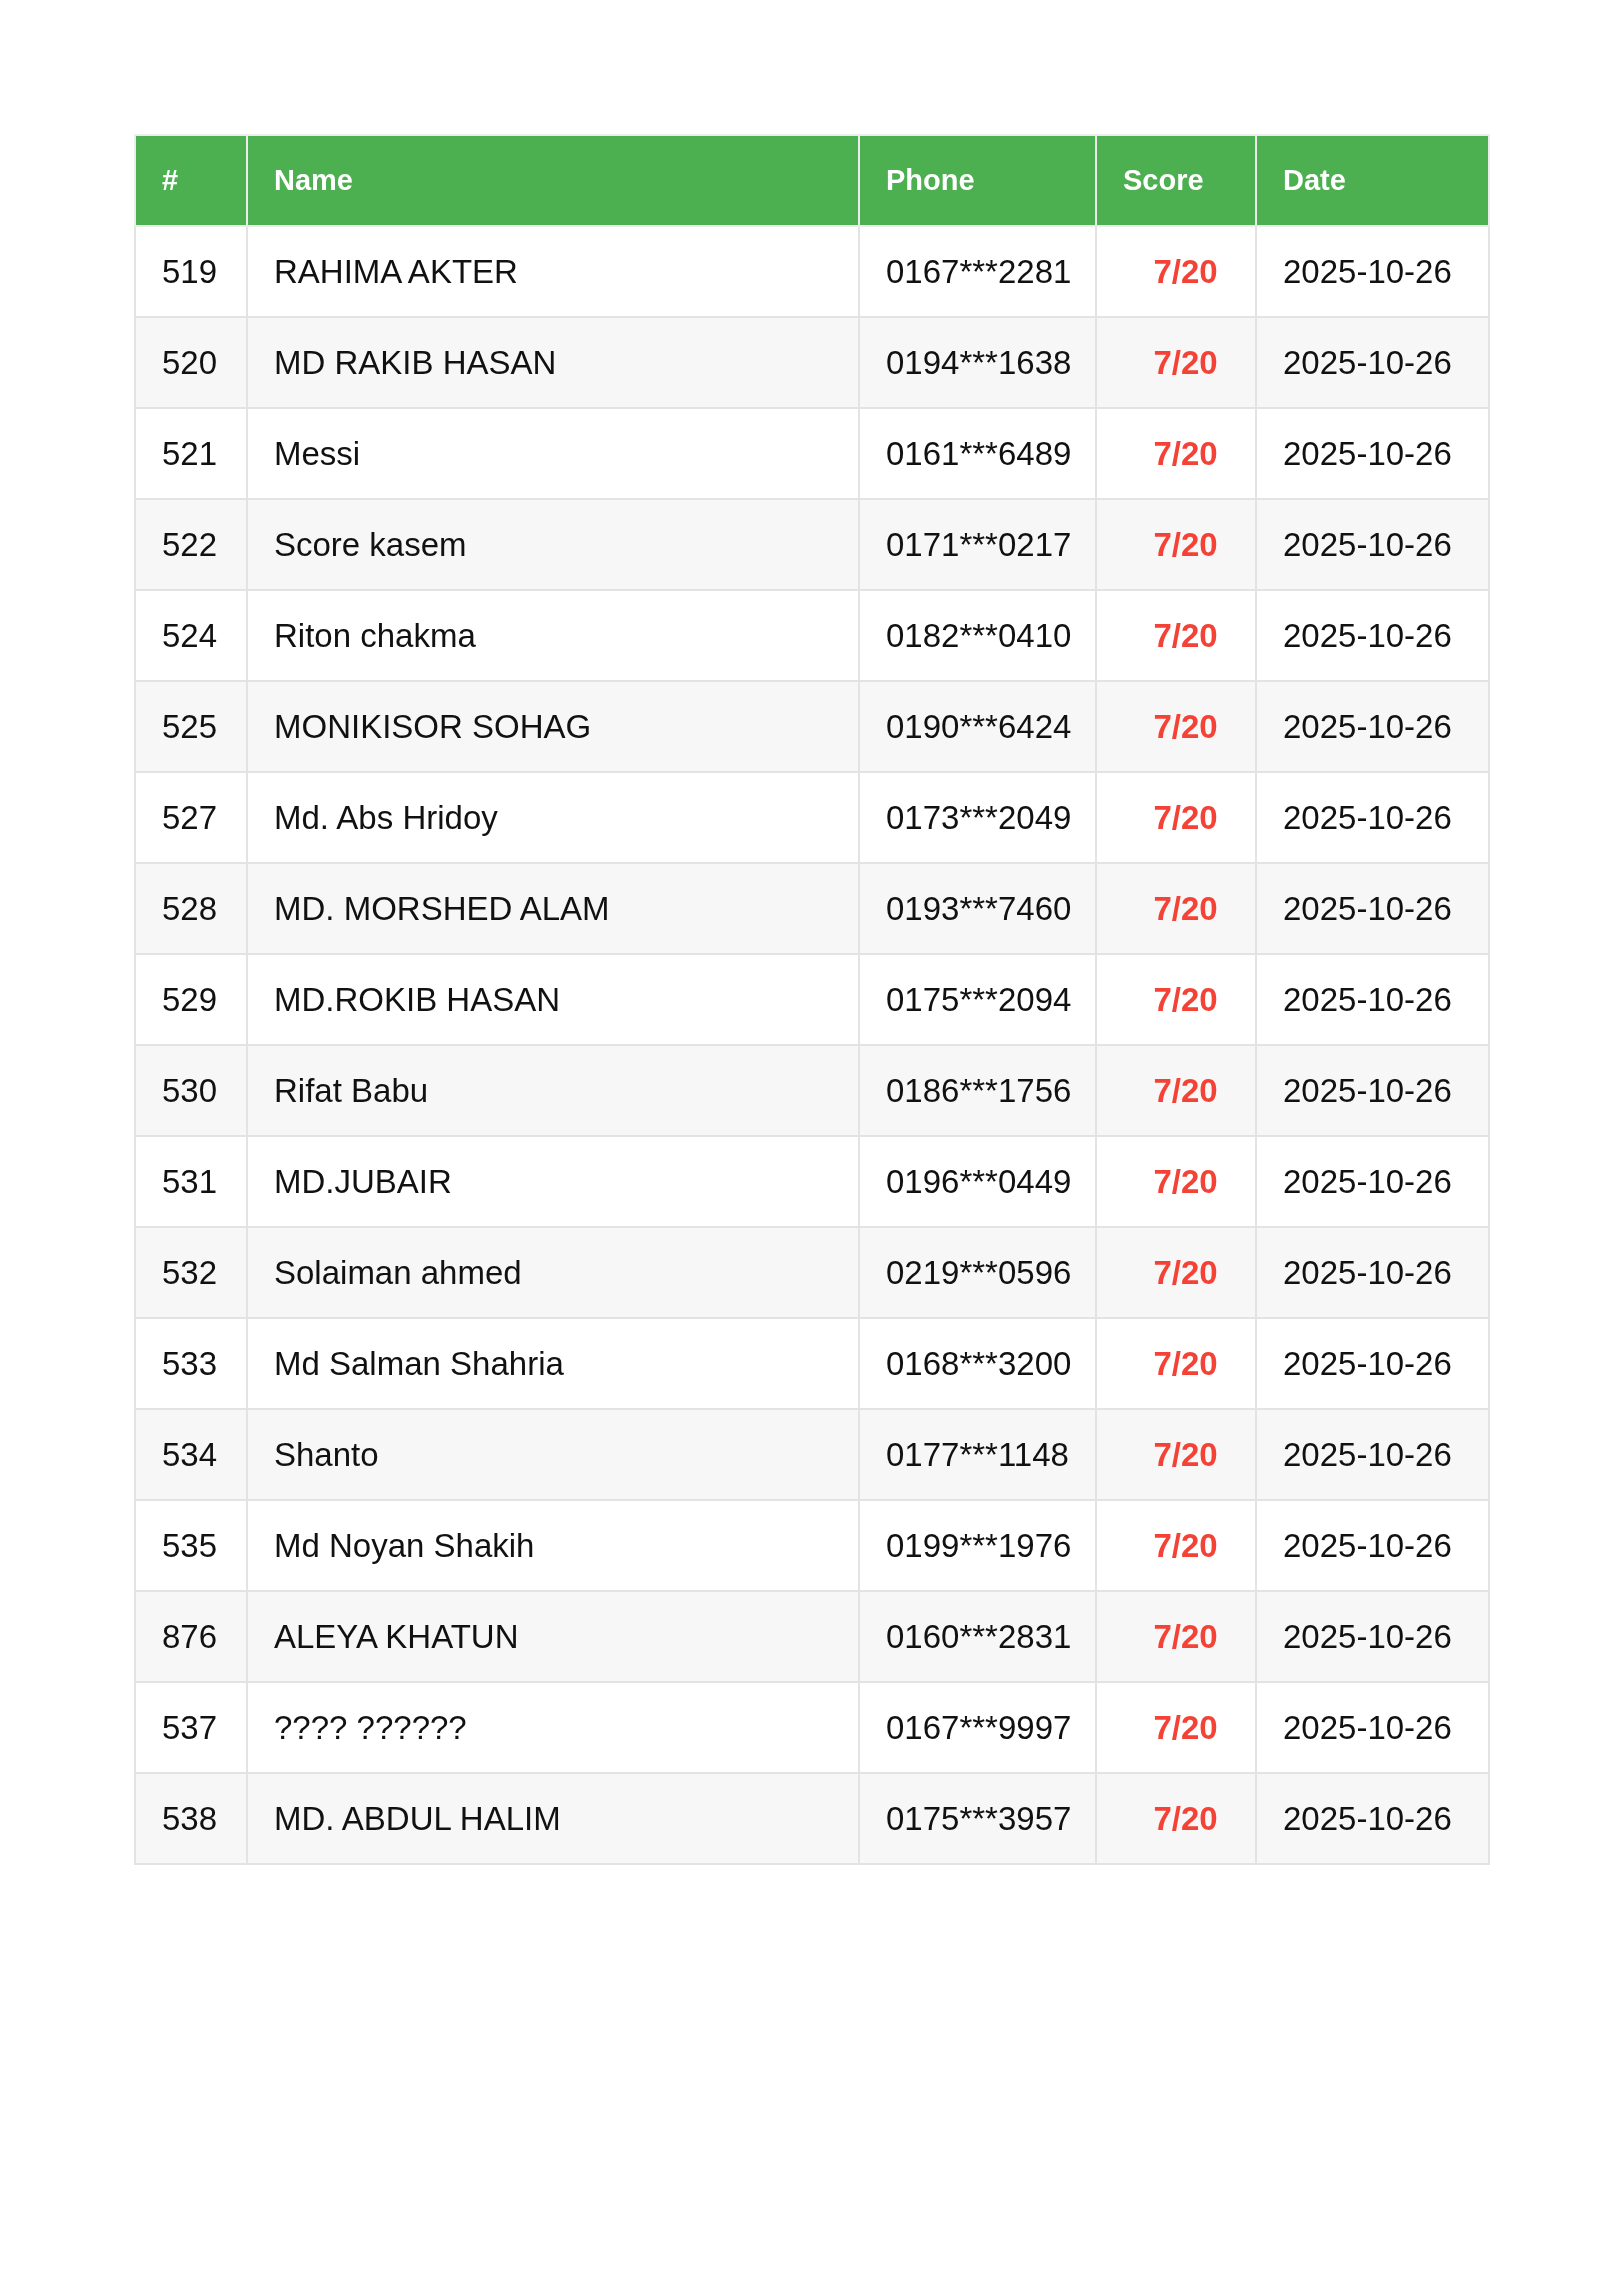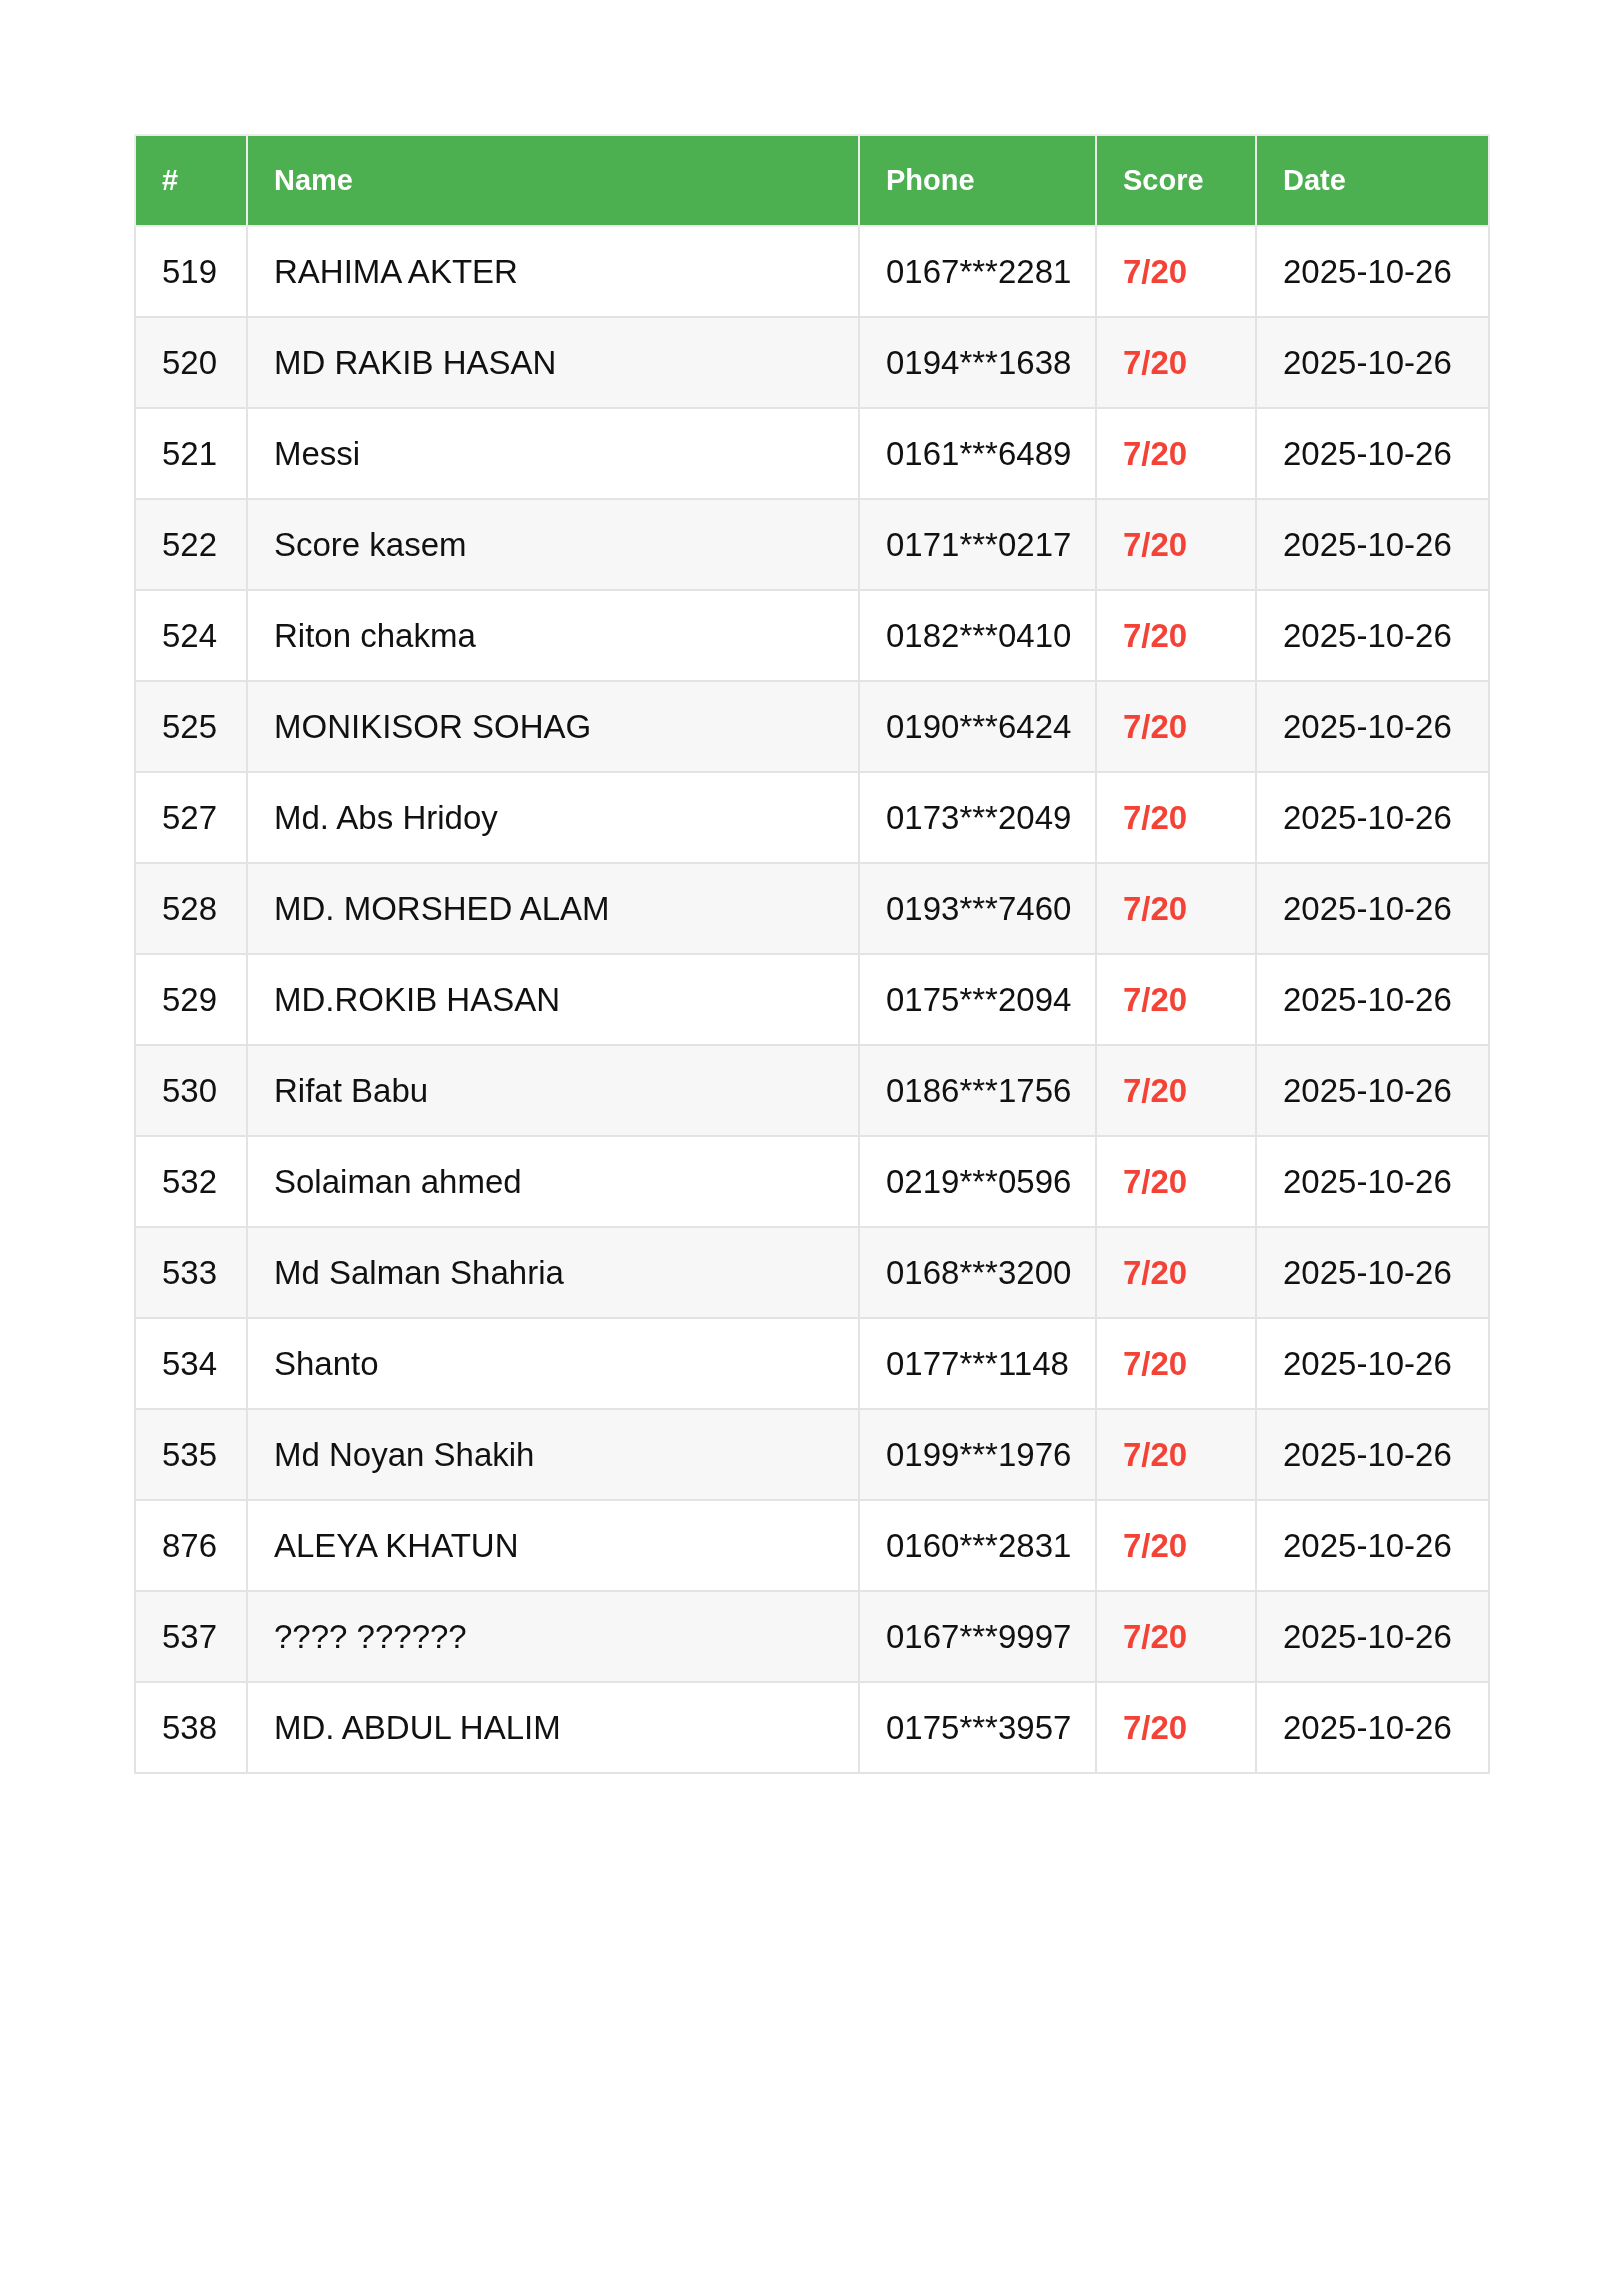--- a/index.html
+++ b/index.html
@@ -51,20 +51,21 @@
     box-sizing:border-box;
     overflow:hidden;
     white-space:nowrap;
   }
   tbody tr:nth-child(even) td{
     background:var(--row-stripe);
   }
   td.score-cell{
     color:var(--score-text);
     font-weight:bold;
+    text-align:center;
   }
 </style>
 </head>
 <body>
 
 <div class="table-wrap">
   <table>
     <colgroup>
       <col style="width:112px">
       <col style="width:612px">
@@ -146,20 +147,27 @@
     <td class="date-cell">2025-10-26</td>
   </tr>
         <tr>
     <td class="index-cell">530</td>
     <td class="name-cell">Rifat Babu</td>
     <td class="phone-cell">0186***1756</td>
     <td class="score-cell">7/20</td>
     <td class="date-cell">2025-10-26</td>
   </tr>
         <tr>
+    <td class="index-cell">531</td>
+    <td class="name-cell">MD.JUBAIR</td>
+    <td class="phone-cell">0196***0449</td>
+    <td class="score-cell">7/20</td>
+    <td class="date-cell">2025-10-26</td>
+  </tr>
+        <tr>
     <td class="index-cell">532</td>
     <td class="name-cell">Solaiman ahmed</td>
     <td class="phone-cell">0219***0596</td>
     <td class="score-cell">7/20</td>
     <td class="date-cell">2025-10-26</td>
   </tr>
         <tr>
     <td class="index-cell">533</td>
     <td class="name-cell">Md Salman Shahria</td>
     <td class="phone-cell">0168***3200</td>

